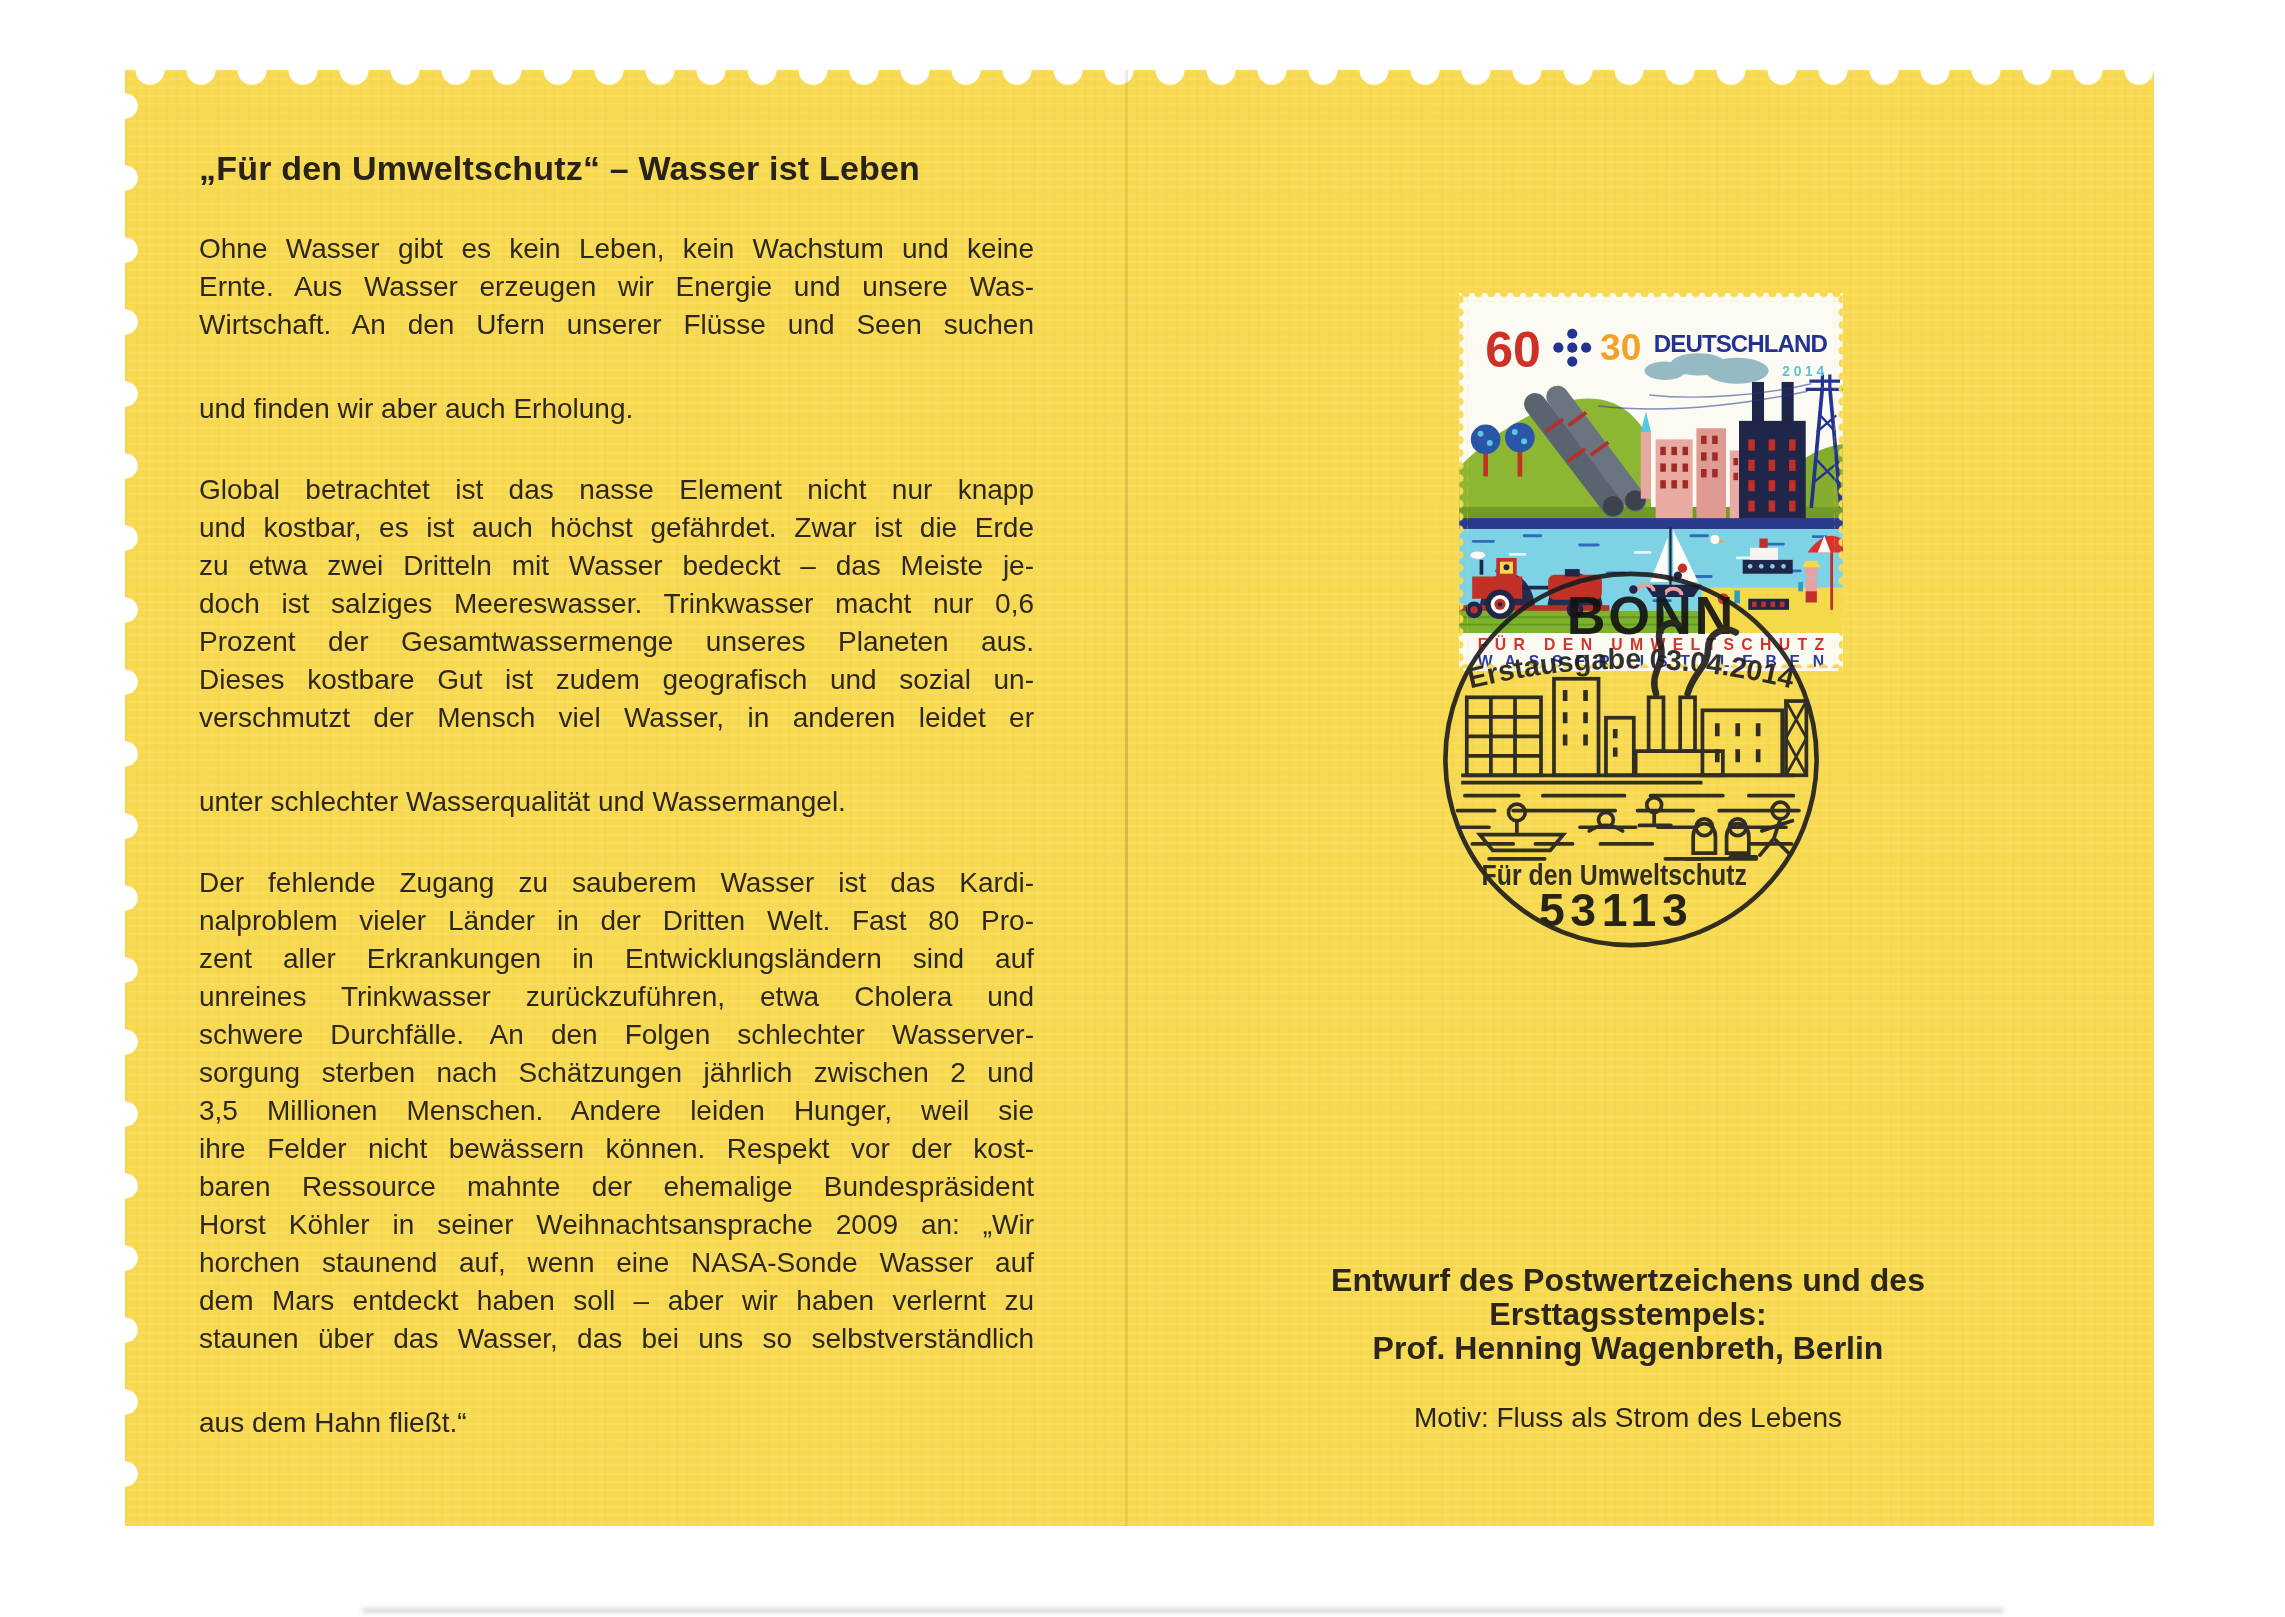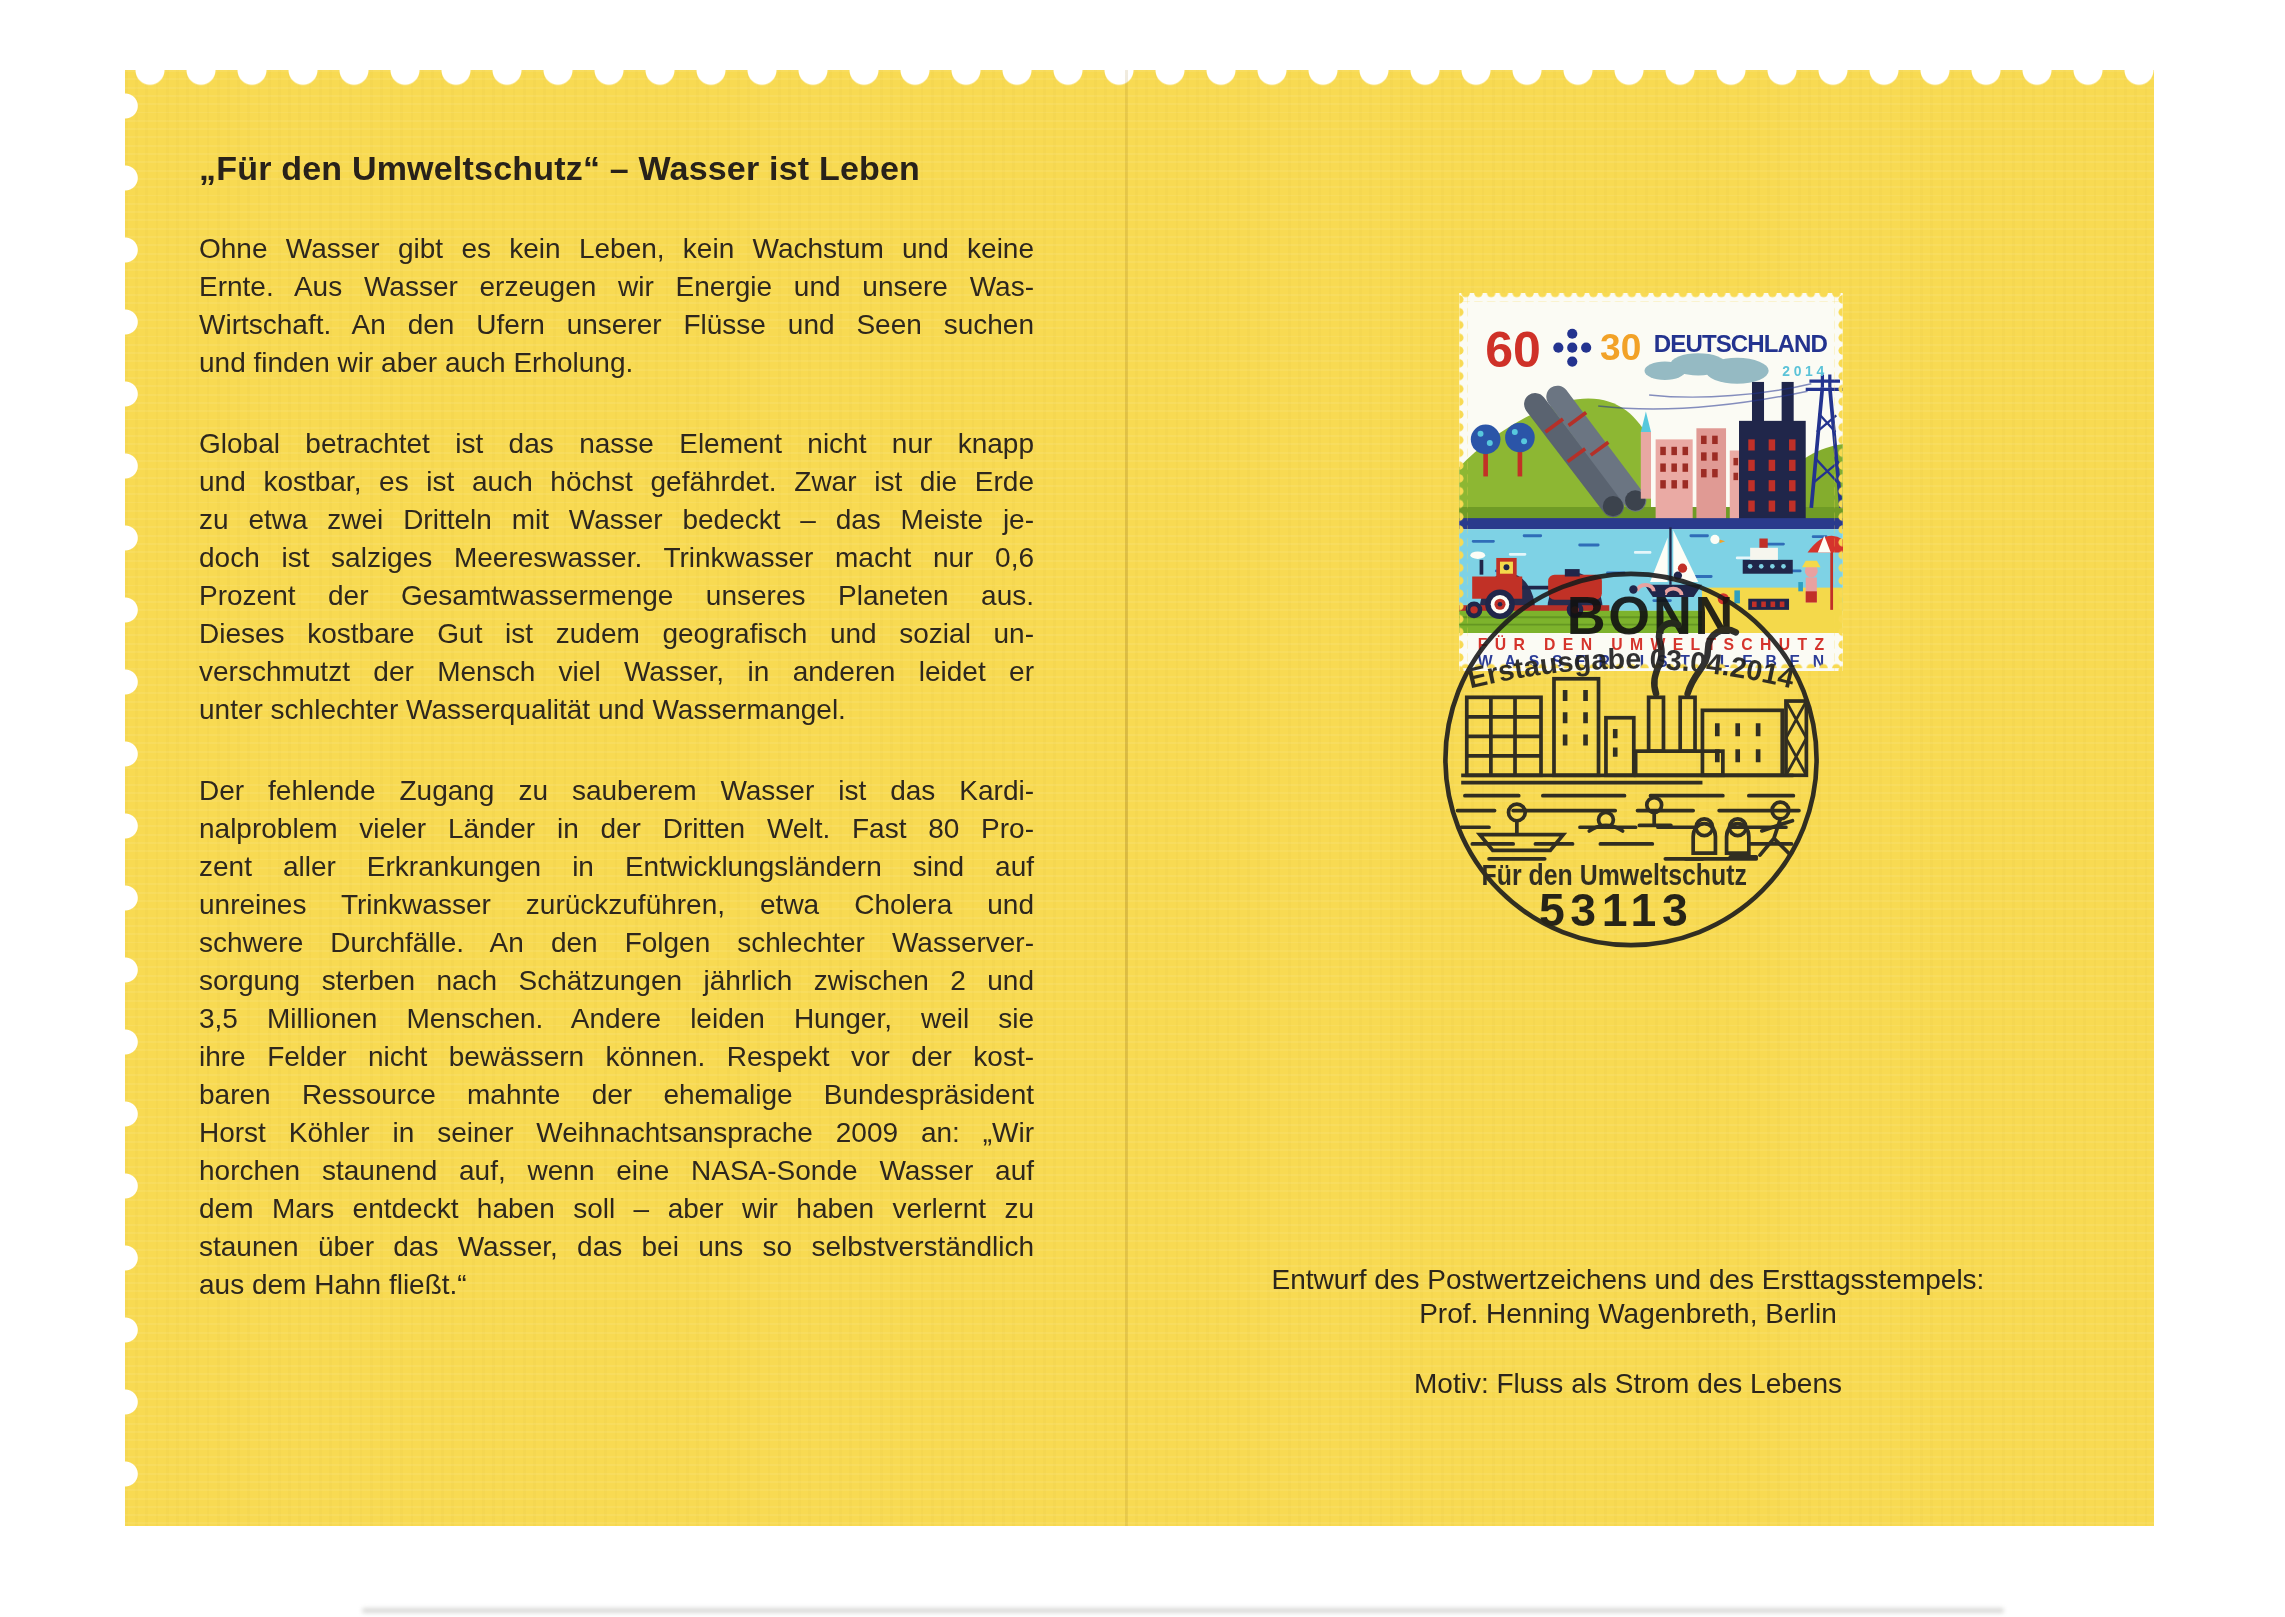--- a/index.html
+++ b/index.html
@@ -31,31 +31,31 @@
     background:linear-gradient(180deg,rgba(150,115,25,.14),rgba(150,115,25,.30) 50%,rgba(150,115,25,.14));
   }
   
   .text-col{position:absolute;left:74px;top:61px;width:835px;color:#2e271d;}
   .doc-title{
     font-size:34px;font-weight:700;line-height:45px;letter-spacing:0.2px;
     margin:15px 0 39px 0;color:#28221a;
   }
   .para{margin:0 0 43px 0;font-size:28px;line-height:38px;font-weight:500;}
   .pline{text-align:justify;text-align-last:justify;white-space:normal;}
-  .pline.last{text-align-last:left;}
+  .pline.last{text-align-last:left;margin-top:46px;}
   
   .stamp{position:absolute;left:1334px;top:223px;width:384px;height:378px;z-index:2;}
   .stamp svg{display:block;}
   
   .postmark{position:absolute;left:1299px;top:490px;width:414px;height:399px;z-index:3;}
   
   .credits{
     position:absolute;left:1146px;top:1193px;width:714px;text-align:center;color:#2b251c;
   }
-  .credits .cline{font-size:28px;line-height:34px;font-weight:400;}
+  .credits .cline{font-size:32px;line-height:34px;font-weight:700;}
   .credits .motif{font-size:28px;line-height:32px;margin-top:37px;font-weight:400;}
   
   .scan-smudge{
     position:absolute;left:362px;top:1608px;width:1642px;height:4.6px;
     background:rgba(120,118,112,.28);filter:blur(1.9px);border-radius:2.8px;
   }
 </style>
 </head>
 <body>
 

